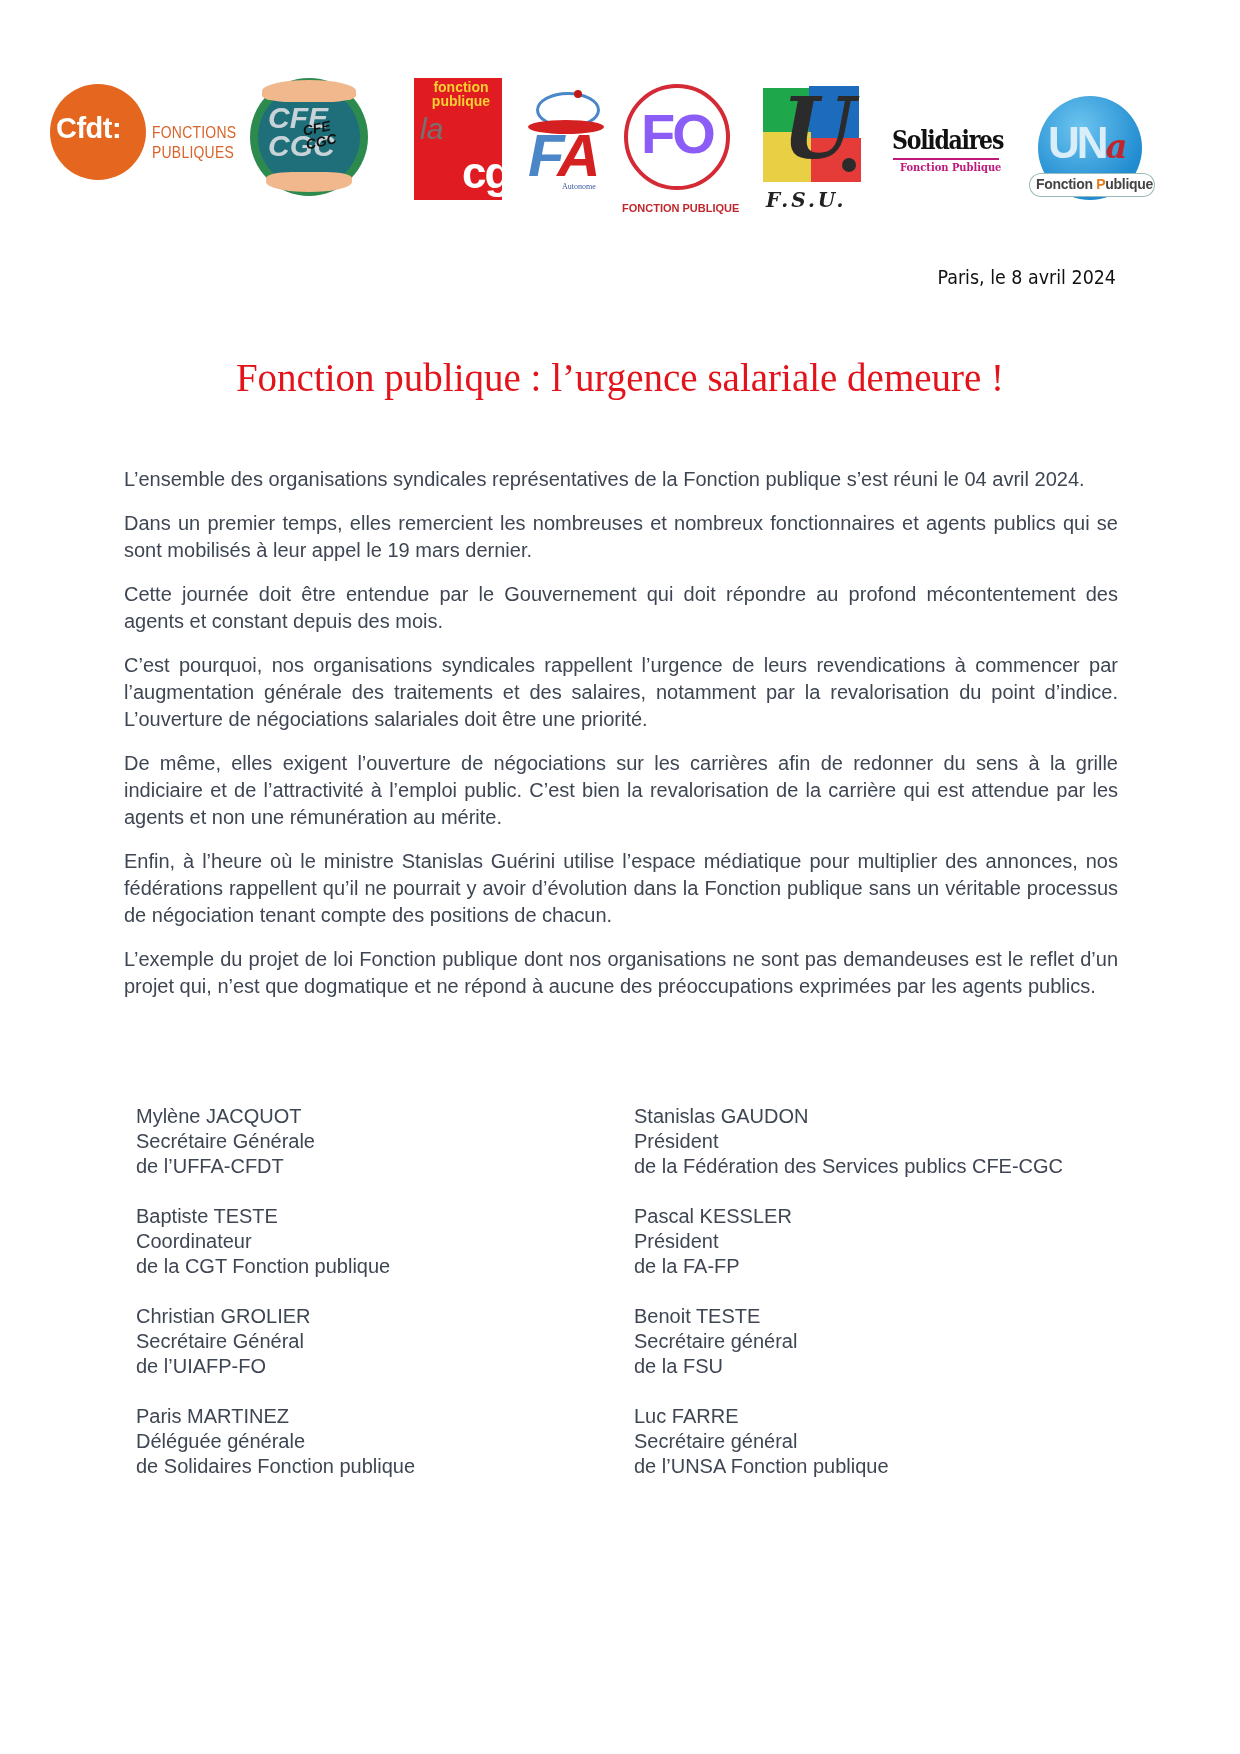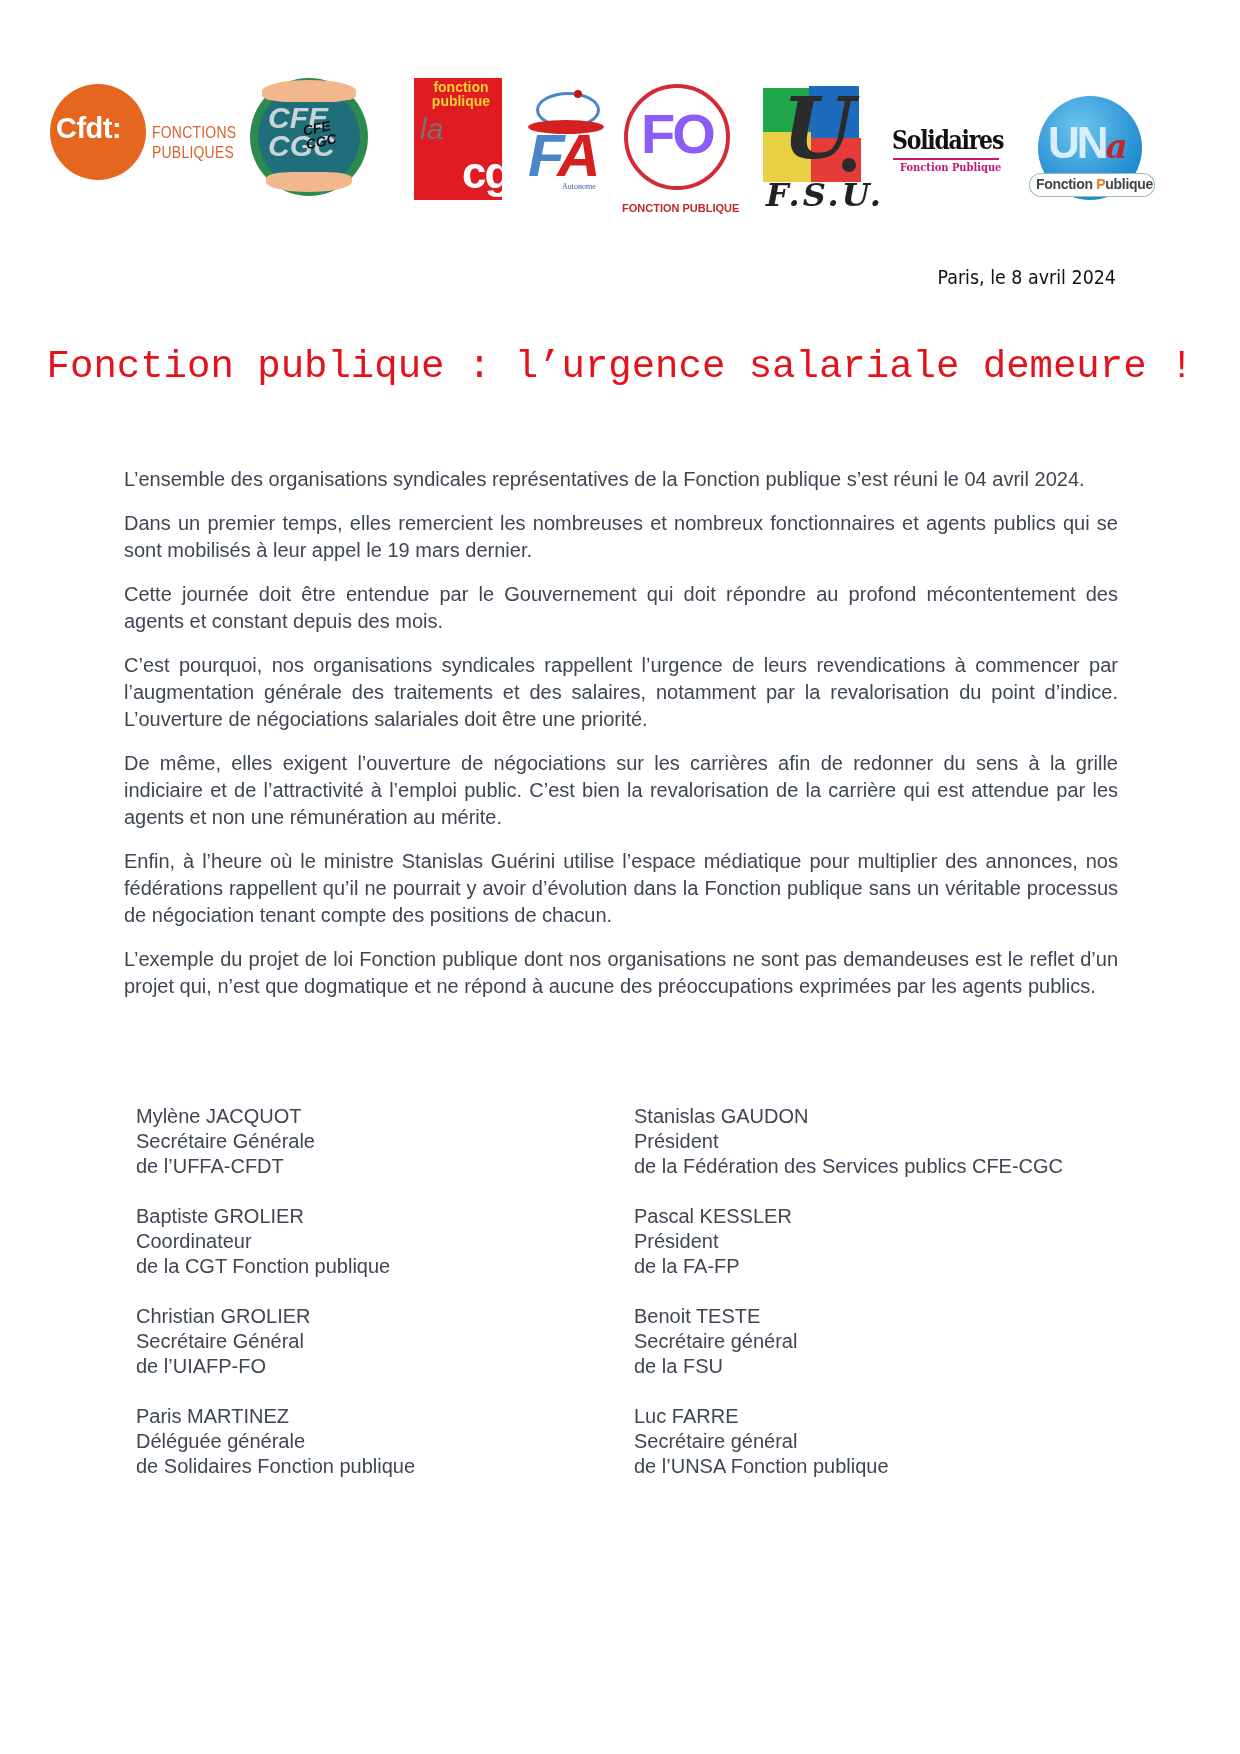--- a/index.html
+++ b/index.html
@@ -32,36 +32,36 @@
   .fo-ring { position: absolute; left: 624px; top: 84px; width: 106px; height: 106px; border-radius: 50%; border: 4px solid #d32a36; box-sizing: border-box; }
   .fo-text { position: absolute; left: 641px; top: 104px; font-family: "Liberation Sans", sans-serif; font-weight: bold; font-size: 56px; line-height: 60px; color: #8b5cf6; letter-spacing: -3px; }
   .fo-sub { position: absolute; left: 622px; top: 202px; font-family: "Liberation Sans", sans-serif; font-weight: bold; font-size: 11px; color: #c0272d; }
 
   .fsu-g { position: absolute; left: 763px; top: 88px; width: 46px; height: 44px; background: #1ea84b; }
   .fsu-b { position: absolute; left: 809px; top: 86px; width: 50px; height: 52px; background: #1c6bbd; }
   .fsu-y { position: absolute; left: 763px; top: 132px; width: 48px; height: 50px; background: #e8cf44; }
   .fsu-r { position: absolute; left: 811px; top: 138px; width: 50px; height: 44px; background: #e53c3a; }
   .fsu-u { position: absolute; left: 782px; top: 84px; font-family: "DejaVu Serif", serif; font-weight: bold; font-style: italic; font-size: 84px; line-height: 90px; color: #2b2b2b; }
   .fsu-dot { position: absolute; left: 842px; top: 158px; width: 14px; height: 14px; border-radius: 50%; background: #2b2b2b; }
-  .fsu-text { position: absolute; left: 766px; top: 176px; font-family: "DejaVu Serif", serif; font-weight: bold; font-style: italic; font-size: 32px; letter-spacing: 3px; color: #222; }
+  .fsu-text { position: absolute; left: 766px; top: 188px; font-family: "DejaVu Serif", serif; font-weight: bold; font-style: italic; font-size: 20px; letter-spacing: 3px; color: #222; }
 
   .sol-main { position: absolute; left: 892px; top: 125px; font-family: "DejaVu Serif", serif; font-weight: bold; font-size: 26px; color: #111; letter-spacing: -1.5px; transform: scaleX(0.85); transform-origin: left top; }
   .sol-line { position: absolute; left: 893px; top: 158px; width: 106px; height: 2px; background: #c0187a; }
   .sol-sub { position: absolute; left: 900px; top: 161px; font-family: "DejaVu Serif", serif; font-weight: bold; font-size: 11px; color: #c0187a; transform: scaleX(0.9); transform-origin: left top; }
 
   .unsa-circle { position: absolute; left: 1038px; top: 96px; width: 104px; height: 104px; border-radius: 50%; background: radial-gradient(circle at 40% 30%, #6cc4ef, #1f8bd0 70%); }
   .unsa-text { position: absolute; left: 1048px; top: 118px; font-family: "Liberation Sans", sans-serif; font-weight: bold; font-size: 44px; color: #d9eef9; letter-spacing: -3px; }
   .unsa-a { color: #c0272d; font-family: "DejaVu Serif", serif; font-style: italic; font-size: 34px; }
   .unsa-band { position: absolute; left: 1030px; top: 174px; width: 124px; height: 22px; border-radius: 11px; background: #fff; box-shadow: 0 0 0 1px #9bb; }
   .unsa-sub { position: absolute; left: 1036px; top: 176px; font-family: "Liberation Sans", sans-serif; font-size: 14px; font-weight: bold; color: #444; letter-spacing: -0.3px; }
   .unsa-sub .o { color: #e37b1f; }
 
   
   .date { position: absolute; left: 800px; top: 266px; width: 316px; text-align: right; font-family: "DejaVu Sans", sans-serif; font-size: 19px; color: #111; transform: scaleX(0.92); transform-origin: right top; }
-  .title { position: absolute; left: 0; width: 1240px; top: 345px; text-align: center; font-family: Liberation Mono, monospace; font-size: 39px; color: #e3131b; }
+  .title { position: absolute; left: 0; width: 1240px; top: 355px; text-align: center; font-family: Liberation Serif, serif; font-size: 39px; color: #e3131b; }
 
   .body { position: absolute; left: 124px; top: 466px; width: 994px; font-family: "Liberation Sans", sans-serif; font-size: 20px; line-height: 27px; color: #3f4653; }
   .body p { margin: 0 0 17px 0; text-align: justify; }
 
   .sig-col { position: absolute; top: 1104px; font-family: "Liberation Sans", sans-serif; font-size: 20px; line-height: 25px; color: #3f4653; }
   .sig-left { left: 136px; }
   .sig-right { left: 634px; }
   .sig-block { height: 100px; }
   .sig-block div { white-space: nowrap; }
 </style>
@@ -151,21 +151,21 @@
     <p>L’exemple du projet de loi Fonction publique dont nos organisations ne sont pas demandeuses est le reflet d’un projet qui, n’est que dogmatique et ne répond à aucune des préoccupations exprimées par les agents publics.</p>
   </div>
 
   <div class="sig-col sig-left">
     <div class="sig-block">
       <div>Mylène JACQUOT</div>
       <div>Secrétaire Générale</div>
       <div>de l’UFFA-CFDT</div>
     </div>
     <div class="sig-block">
-      <div>Baptiste GROLIER</div>
+      <div>Baptiste TESTE</div>
       <div>Coordinateur</div>
       <div>de la CGT Fonction publique</div>
     </div>
     <div class="sig-block">
       <div>Christian GROLIER</div>
       <div>Secrétaire Général</div>
       <div>de l’UIAFP-FO</div>
     </div>
     <div class="sig-block">
       <div>Paris MARTINEZ</div>

